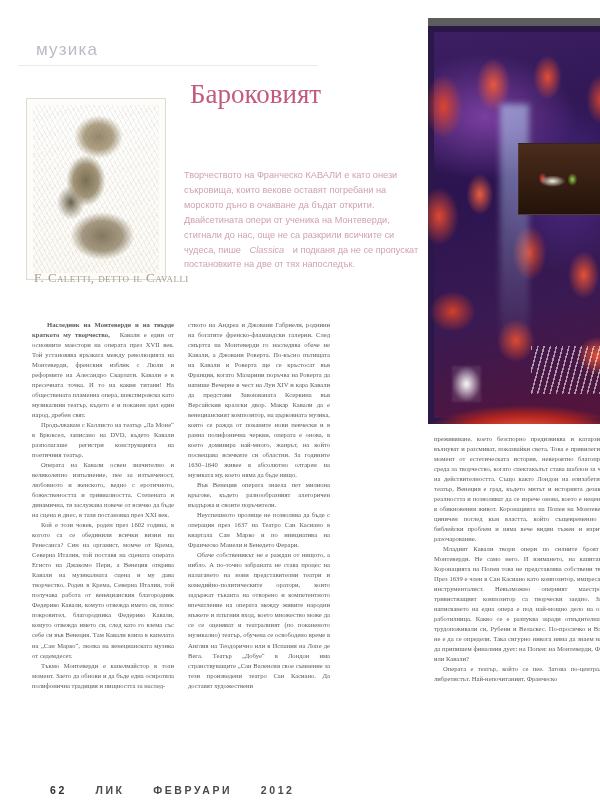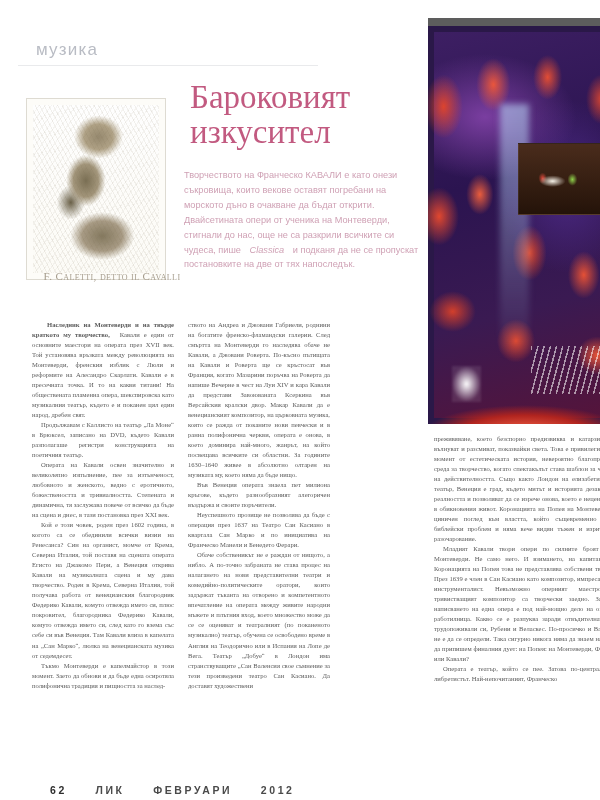--- a/index.html
+++ b/index.html
@@ -41,34 +41,34 @@
     opacity:.92;
   }
   .portrait-art::after{
     content:"";
     position:absolute; left:0; top:0; right:0; bottom:0;
     background:
       repeating-linear-gradient(62deg, rgba(120,104,74,.10) 0 1px, rgba(255,255,255,0) 1px 4px),
       repeating-linear-gradient(-54deg, rgba(120,104,74,.07) 0 1px, rgba(255,255,255,0) 1px 5px);
   }
   .portrait-caption{
-    position:absolute; left:24px; top:252px; width:140px;
+    position:absolute; left:16px; top:252px; width:140px;
     text-align:center;
     font-family:"Liberation Serif", serif;
-    font-size:11px; letter-spacing:.4px;
+    font-size:13px; letter-spacing:.4px;
     color:#a59c8c;
     font-variant:small-caps;
     white-space:nowrap;
   }
 
   
   .title{
     position:absolute; left:166px; top:62px; width:238px;
     font-family:"Liberation Serif", serif;
-    font-size:33px; line-height:1.06;
+    font-size:27px; line-height:1.06;
     color:#c25a80;
     font-weight:400;
   }
   .standfirst{
     position:absolute; left:166px; top:150px; width:240px;
     font-family:"Liberation Sans", sans-serif;
     font-size:9.2px; line-height:1.62;
     color:#cfa0b4;
   }
   .standfirst em{ }
@@ -179,21 +179,20 @@
 <div class="section-label">музика</div>
 <div class="header-rule"></div>
 
 <div class="portrait-box">
   <div class="portrait-art"></div>
 </div>
 <div class="portrait-caption">F. Caletti, detto il Cavalli</div>
 
 <div class="title">
   <span>Бароковият</span><br>
-  <span>изкусител</span>
 </div>
 
 <div class="standfirst">Творчеството на Франческо КАВАЛИ е като онези съкровища, които векове оставят погребани на морското дъно в очакване да бъдат открити. Двайсетината опери от ученика на Монтеверди, стигнали до нас, още не са разкрили всичките си чудеса, пише <em>Classica</em> и подканя да не се пропускат постановките на две от тях напоследък.</div>
 
 <div class="photo-topbar"></div>
 <div class="photo">
   <div class="sky"></div>
   <div class="redmass"></div>
   <div class="spotbeam"></div>
   <div class="insetstage"></div>

